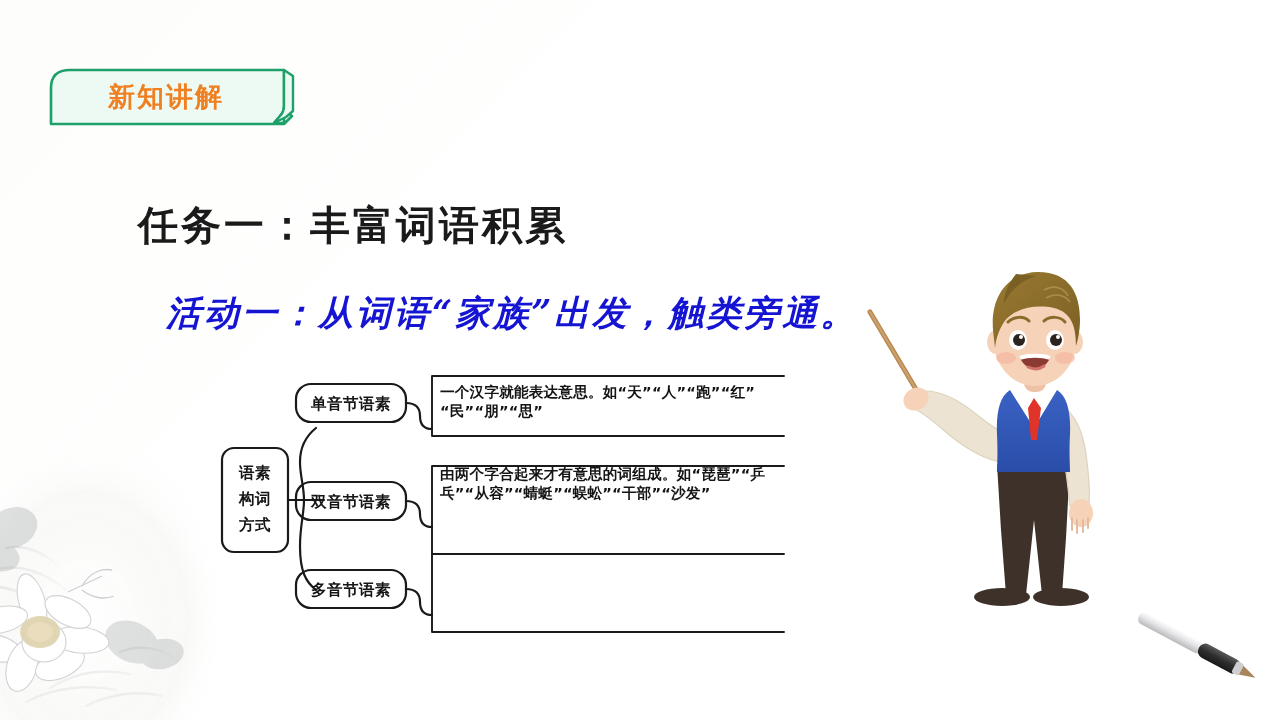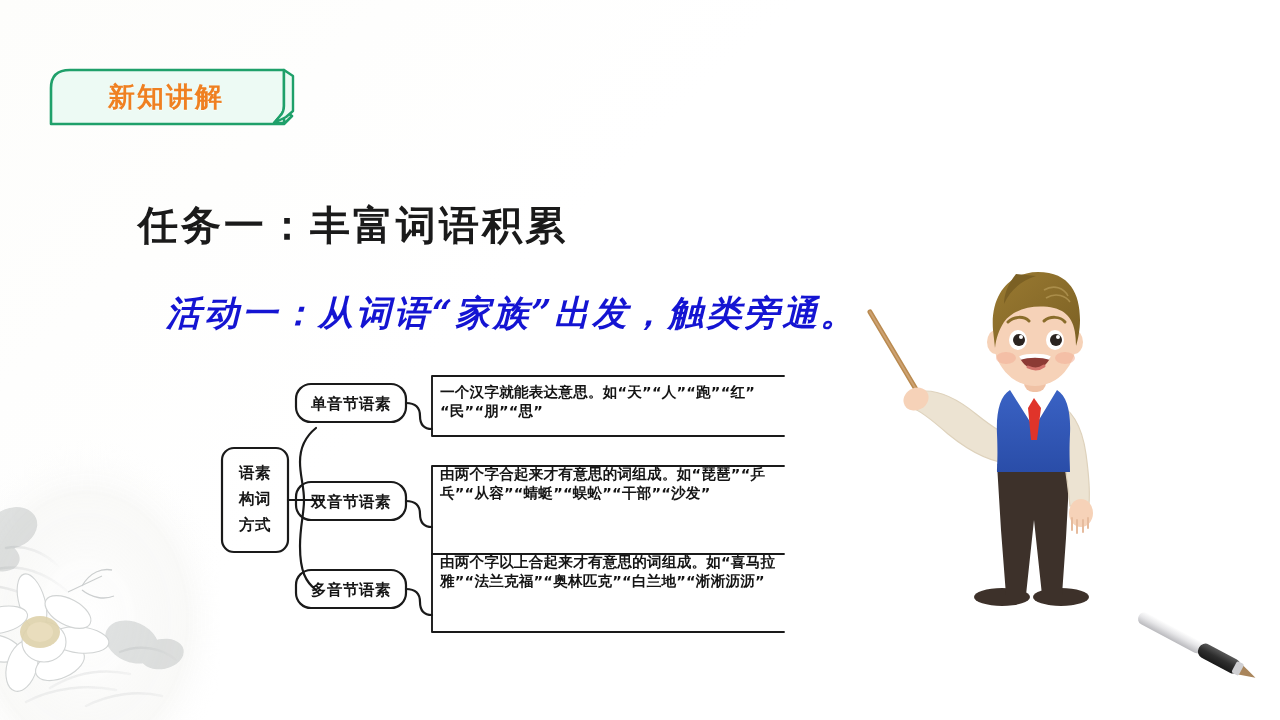--- a/index.html
+++ b/index.html
@@ -278,21 +278,20 @@
         <text x="43" y="164">方式</text>
       </g>
 
       <text class="mm-text mm-node-text" x="139" y="43" text-anchor="middle">单音节语素</text>
       <text class="mm-text mm-node-text" x="139" y="141" text-anchor="middle">双音节语素</text>
       <text class="mm-text mm-node-text" x="139" y="229" text-anchor="middle">多音节语素</text>
     </svg>
 
     <div class="mm-desc d2">由两个字合起来才有意思的词组成。如“琵琶”“乒乓”“从容”“蜻蜓”“蜈蚣”“干部”“沙发”</div>
     <div class="mm-desc d1">一个汉字就能表达意思。如“天”“人”“跑”“红”“民”“朋”“思”</div>
-    <div class="mm-desc d3">由两个字以上合起来才有意思的词组成。如“喜马拉雅”“法兰克福”“奥林匹克”“白兰地”“淅淅沥沥”</div>
   </div>
 
   <div class="teacher">
     <svg viewBox="0 0 290 370" width="290" height="370" aria-hidden="true">
       <defs>
         <linearGradient id="vestG" x1="0" y1="0" x2="0" y2="1">
           <stop offset="0%" stop-color="#3a62c4"></stop>
           <stop offset="100%" stop-color="#2a4da8"></stop>
         </linearGradient>
         <linearGradient id="hairG" x1="0" y1="0" x2="1" y2="1">

